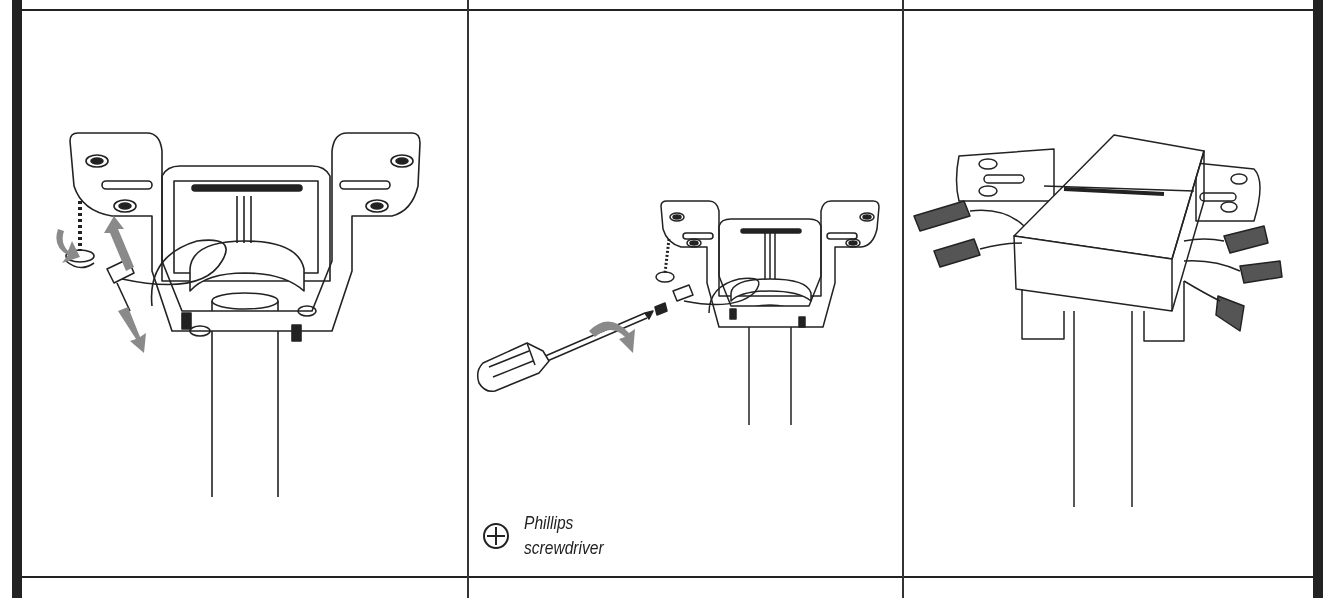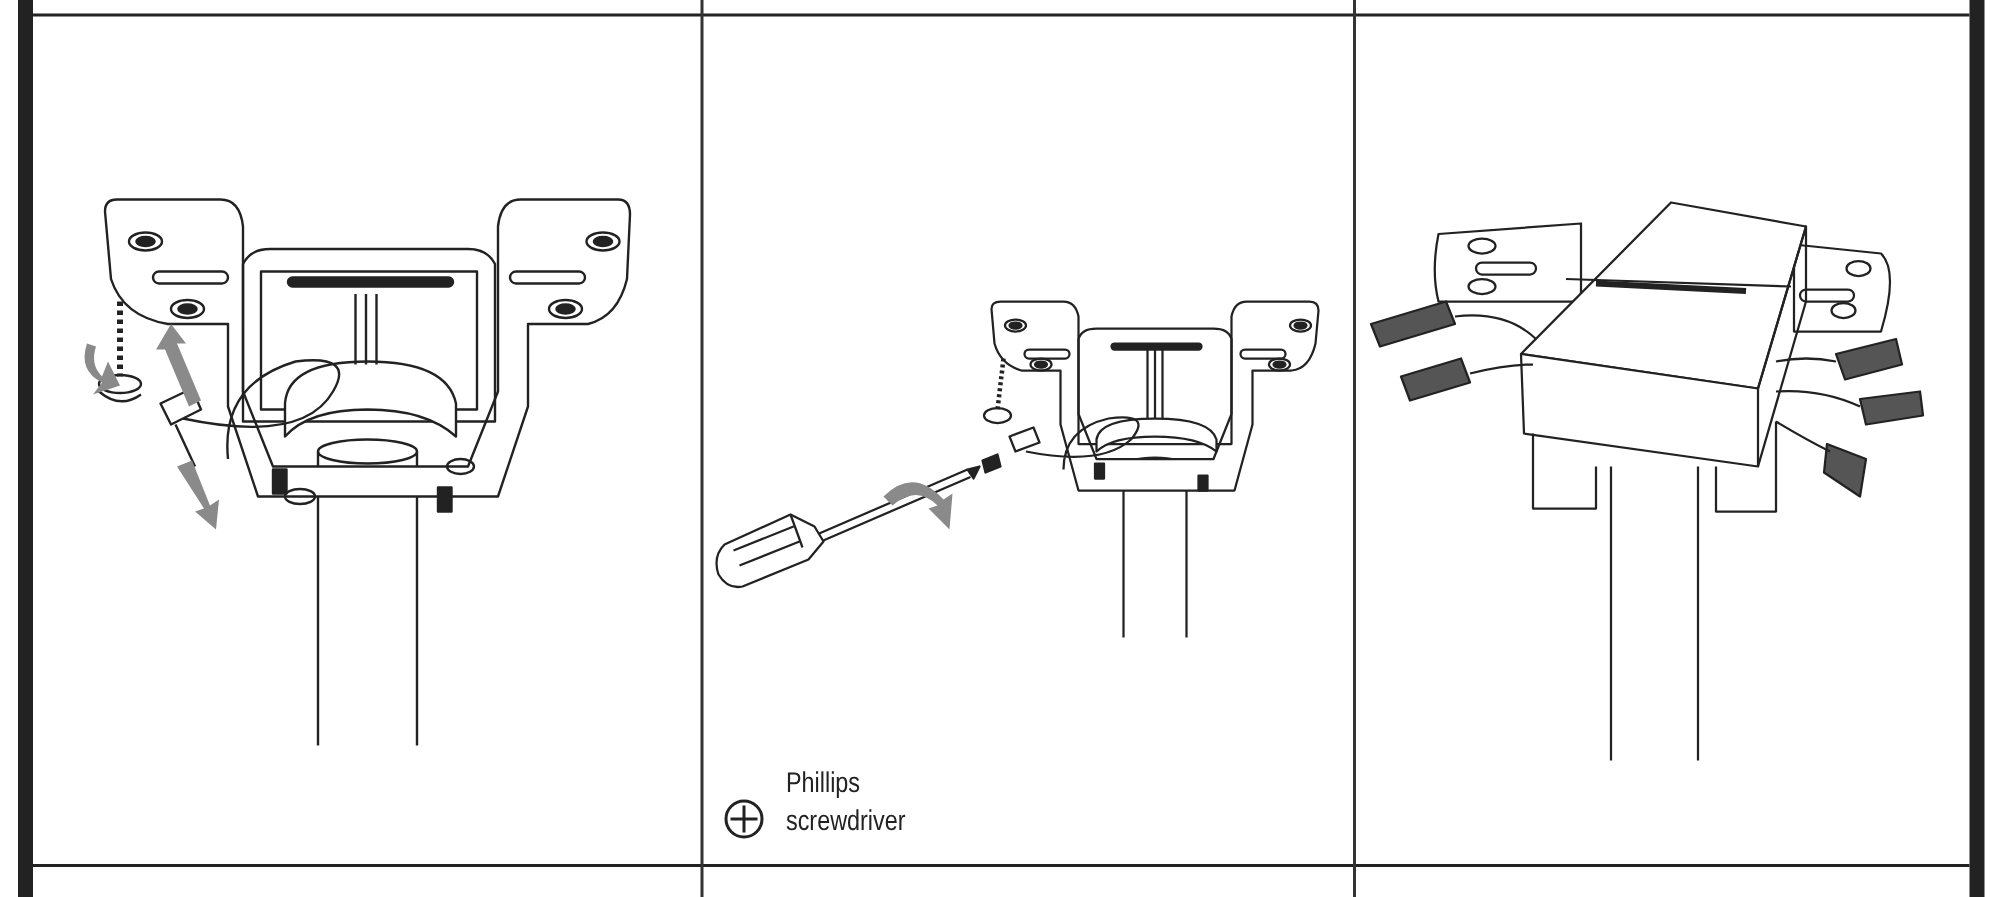--- a/index.html
+++ b/index.html
@@ -7,21 +7,21 @@
   .left-bar { position: absolute; left: 12px; top: 0; width: 10px; height: 598px; background: #222222; }
   .right-bar { position: absolute; left: 1313px; top: 0; width: 10px; height: 598px; background: #222222; }
   .hline { position: absolute; left: 22px; width: 1291px; height: 2px; background: #222222; }
   .hline.top { top: 9px; }
   .hline.bottom { top: 576px; }
   .vline { position: absolute; top: 0; width: 2px; height: 598px; background: #333333; }
   .vline.v1 { left: 467px; }
   .vline.v2 { left: 902px; }
   .panel { position: absolute; top: 11px; height: 565px; }
   .panel svg { position: absolute; left: 0; top: 0; }
-  .tool-note { position: absolute; left: 482px; top: 510px; display: flex; align-items: flex-end; }
+  .tool-note { position: absolute; left: 482px; top: 510px; display: flex; align-items: center; font-style: italic; }
   .tool-icon { width: 28px; height: 28px; margin-top: 2px; }
   .tool-text { margin-left: 14px; font-family: "Liberation Sans", sans-serif; font-size: 19px; line-height: 25px; color: #222222; transform: scaleX(0.82); transform-origin: left top; }
   .tool-text span { display: block; }
 </style>
 </head>
 <body>
 
 <div class="left-bar"></div>
 <div class="right-bar"></div>
 <div class="hline top"></div>

